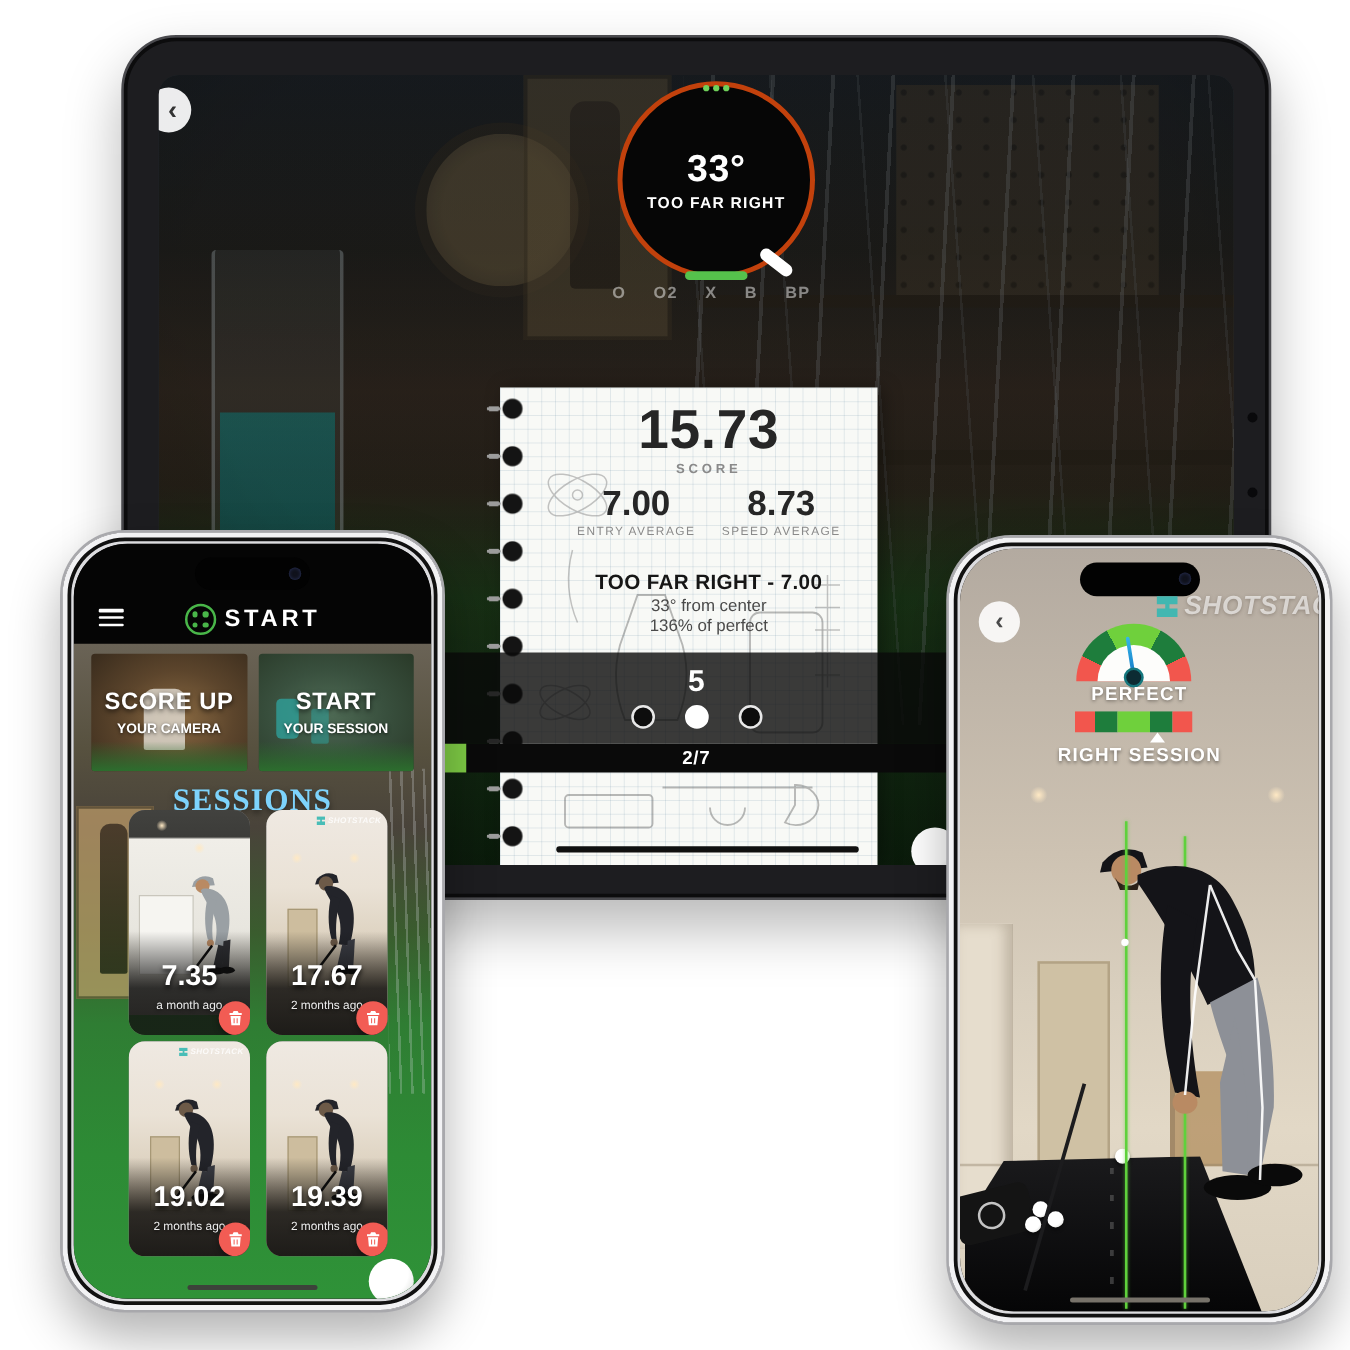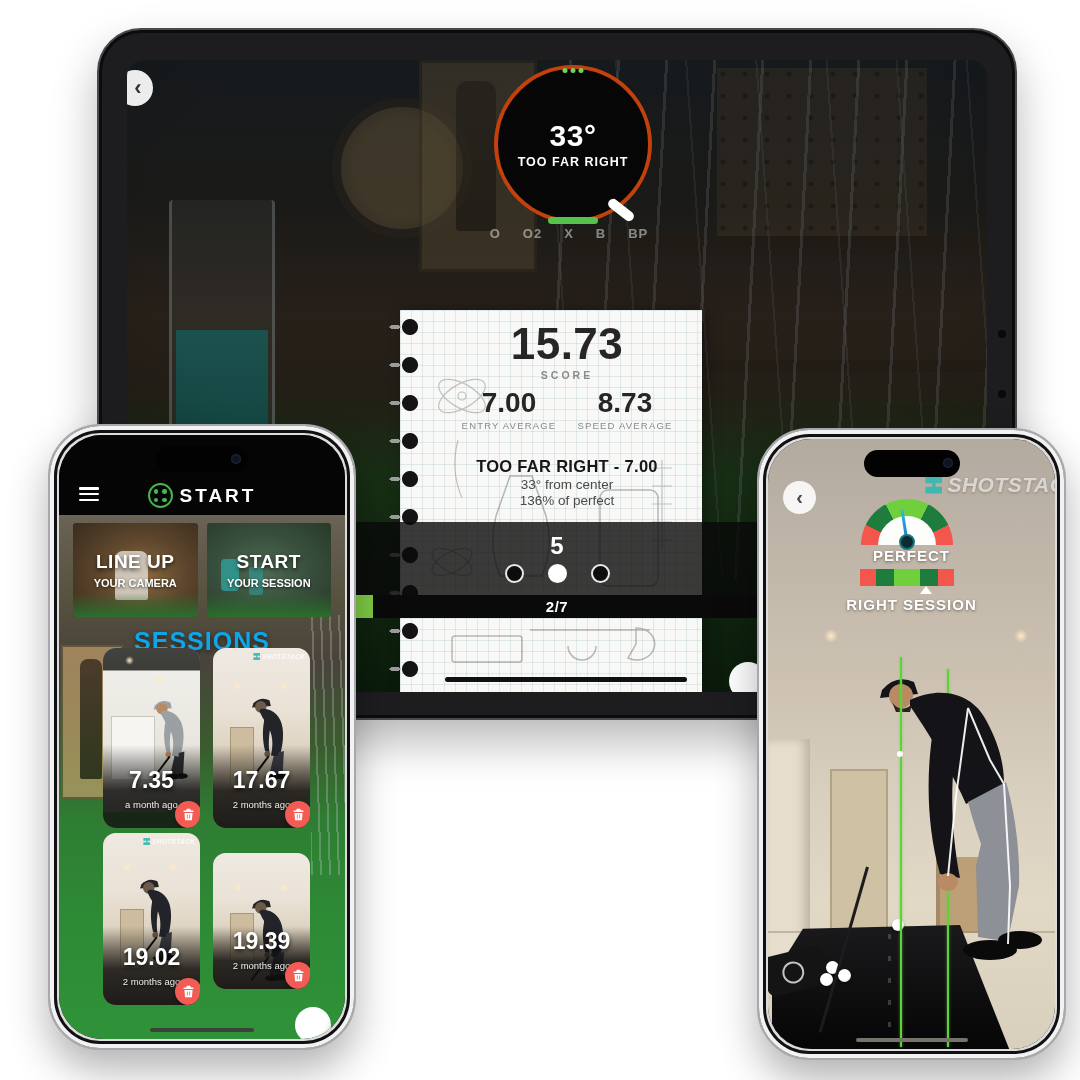--- a/index.html
+++ b/index.html
@@ -109,21 +109,21 @@
      background-image:repeating-linear-gradient(88deg,rgba(210,214,218,.5) 0 2px,transparent 2px 9px);}
   .actions{left:14px;right:14px;top:88px;height:94px;display:flex;gap:9px;}
   .action{flex:1;position:relative;overflow:hidden;border-radius:3px;display:flex;flex-direction:column;align-items:center;justify-content:center;}
   .action-a{background:radial-gradient(80% 90% at 55% 55%,#8a6a42 0%,#5c452c 45%,#33271a 100%);}
   .action-a::before{content:"";position:absolute;left:34%;top:30%;width:26%;height:52%;background:#ddd7cc;border-radius:8px 8px 2px 2px;opacity:.85;}
   .action-b{background:radial-gradient(90% 90% at 45% 50%,#4f6b55 0%,#39503e 40%,#23301f 100%);}
   .action-b::before{content:"";position:absolute;left:12%;top:38%;width:14%;height:34%;background:#2fa09a;border-radius:4px;opacity:.8;box-shadow:26px 6px 0 -2px rgba(47,160,154,.7);}
   .action::after{content:"";position:absolute;left:0;right:0;bottom:0;height:26%;background:linear-gradient(rgba(36,92,36,0),#2c6e2e);}
   .action-title{position:relative;color:#fff;font-size:19px;font-weight:800;letter-spacing:.5px;text-shadow:0 2px 4px rgba(0,0,0,.7);}
   .action-sub{position:relative;color:#fff;font-size:11px;font-weight:600;margin-top:4px;text-shadow:0 1px 3px rgba(0,0,0,.7);}
-  .sessions-title{left:0;right:0;top:192px;text-align:center;color:#0ea5e9;font-size:25px;font-weight:800;letter-spacing:1px;text-shadow:0 2px 5px rgba(0,0,0,.55);}
+  .sessions-title{left:0;right:0;top:192px;text-align:center;color:#7dd3fc;font-size:25px;font-weight:800;letter-spacing:1px;text-shadow:0 2px 5px rgba(0,0,0,.55);font-family:Liberation Serif, serif;}
   .scard{width:97px;height:180px;border-radius:13px;overflow:hidden;background:#888;}
   .scard .img{position:absolute;inset:0;}
   .hall{background:linear-gradient(#efe9e2 0%,#eae2d6 34%,#ddd2c0 58%,#b9a88e 78%,#5f5443 100%);}
   .hall::before{content:"";position:absolute;left:18%;top:44%;width:22%;height:34%;background:#cdbd9e;border:1px solid #a79876;}
   .office{background:linear-gradient(#42423f 0%,#3c3c39 12%,#f0eee8 13%,#e8e6df 52%,#d8d5cb 70%,#777164 100%);}
   .office::before{content:"";position:absolute;left:8%;top:38%;width:44%;height:34%;background:#f6f5f1;border:1px solid #c9c6bc;}
   .office::after{content:"";position:absolute;left:0;bottom:0;width:100%;height:9%;background:#3f8d3c;}
   .lightdot{width:9px;height:9px;border-radius:50%;background:radial-gradient(#ffe9c4,rgba(255,233,196,0) 70%);}
   .scard .shade{position:absolute;left:0;right:0;bottom:0;height:46%;background:linear-gradient(rgba(15,15,15,0),rgba(15,15,15,.82) 55%);}
   .scard-score{position:absolute;left:0;right:0;bottom:34px;text-align:center;color:#fff;font-size:23px;font-weight:800;text-shadow:0 2px 4px rgba(0,0,0,.8);}
@@ -302,21 +302,21 @@
 
       <div class="abs lp-bg">
         <div class="abs lp-poster">
             <i></i>
           </div>
         <div class="abs lp-shelves"></div>
       </div>
 
       <div class="abs actions">
         <div class="action action-a">
-          <div class="action-title">LINE UP</div>
+          <div class="action-title">SCORE UP</div>
           <div class="action-sub">YOUR CAMERA</div>
         </div>
         <div class="action action-b">
           <div class="action-title">START</div>
           <div class="action-sub">YOUR SESSION</div>
         </div>
       </div>
 
       <div class="abs sessions-title">SESSIONS</div>
 
@@ -402,21 +402,21 @@
         <div class="shade"></div>
         <div class="scard-score">19.02</div>
         <div class="scard-age">2 months ago</div>
         <div class="del-btn">
           <svg width="13" height="13" viewBox="0 0 16 16">
             <path fill="#fff" d="M6 1h4l1 2h3v2H2V3h3L6 1zM3 6h10l-.8 9H3.8L3 6zm3 2v5h1V8H6zm3 0v5h1V8H9z"></path>
           </svg>
         </div>
       </div>
 
-      <div class="abs scard" style="left:154px;top:418px;height:136px;">
+      <div class="abs scard" style="left:154px;top:398px;height:172px;">
         <div class="img hall">
           <div class="abs lightdot" style="left:20px;top:30px;"></div>
           <div class="abs lightdot" style="left:66px;top:30px;"></div>
           <svg class="person dark-sm" style="left:26px;top:40px;" width="58" height="92" viewBox="0 0 80 120">
             <path class="sh" d="M20 12 Q30 2 42 8 L44 16 L18 18 Z"></path>
               <circle class="sk" cx="30" cy="17" r="8"></circle>
             <path class="sh" d="M30 20 C46 18 58 30 60 46 C62 58 60 72 56 86 L44 84 C48 68 46 54 40 44 C34 34 30 28 28 22 Z"></path>
             <path class="sh" d="M36 30 C32 46 32 62 36 78 L42 80 C40 64 42 48 46 34 Z"></path>
             <circle class="sk" cx="39" cy="82" r="4"></circle>
             <path class="pt" d="M48 84 L56 86 L52 112 L42 110 Z"></path>

